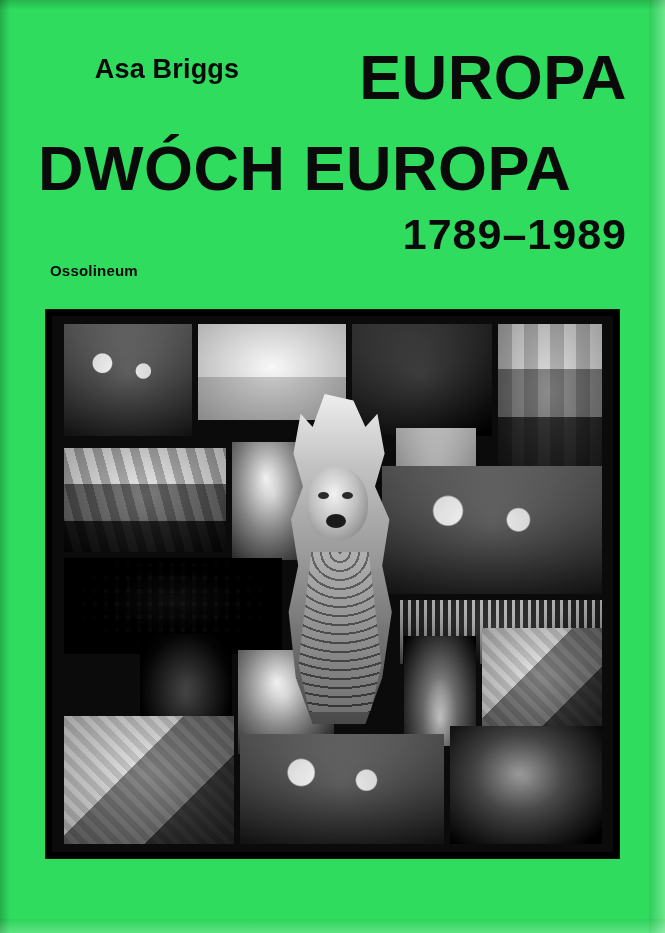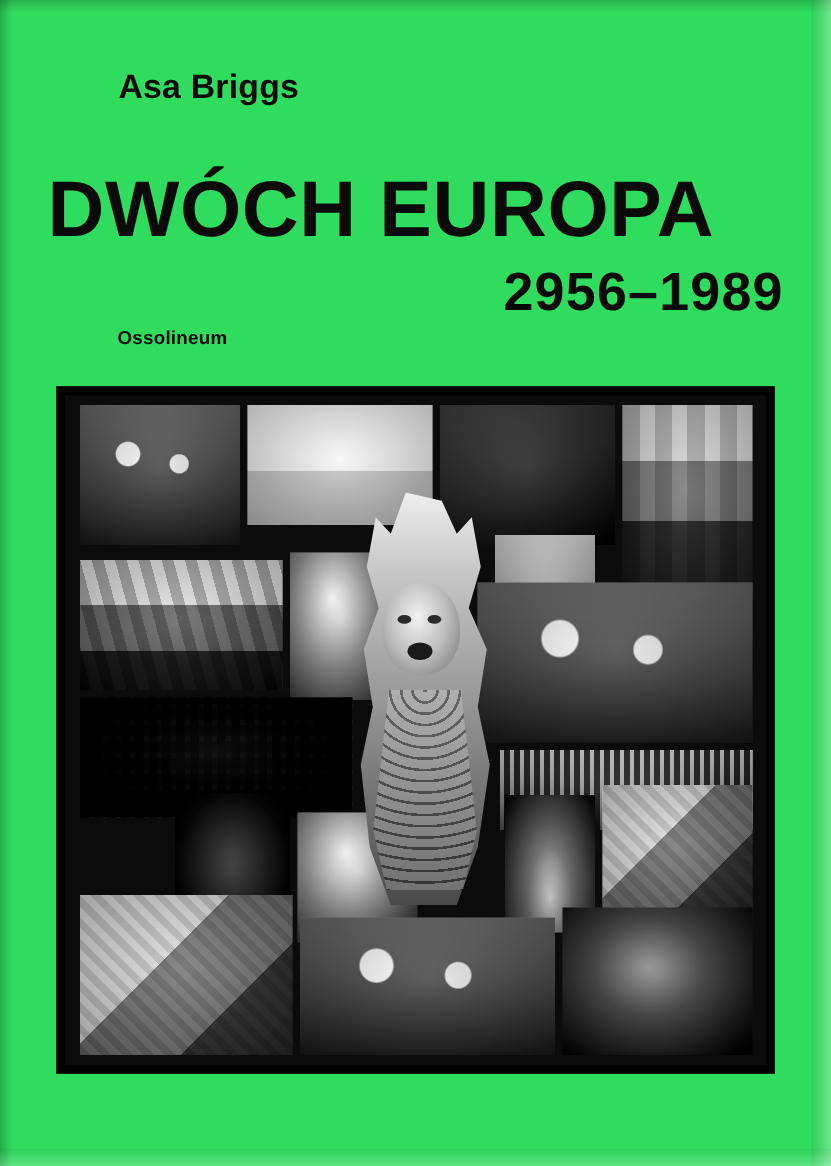--- a/index.html
+++ b/index.html
@@ -94,21 +94,20 @@
     line-height: 1;
   }
   .publisher {
     position: absolute;
     left: 50px;
     top: 262px;
     color: #0a0a0a;
     font-weight: bold;
     font-size: 15px;
     letter-spacing: 0.2px;
-    margin-left: 44px;
   }
 
   
   #collage {
     position: absolute;
     left: 45px;
     top: 309px;
     width: 573px;
     height: 548px;
     background: #000;
@@ -257,22 +256,23 @@
 
   <div class="edge-top"></div>
   <div class="edge-left"></div>
   <div class="edge-right"></div>
   <div class="edge-bottom"></div>
 
   <div class="authors">
     <div>Asa Briggs</div>
   </div>
 
+  <div class="title-line1">EUROPA</div>
   <div class="title-line2">DWÓCH EUROPA</div>
-  <div class="title-years">2956–1989</div>
+  <div class="title-years">1789–1989</div>
   <div class="publisher">Ossolineum</div>
 
   <div id="collage">
     <div id="collage-inner">
 
       <div class="ph tx-people" style="left:12px; top:8px; width:128px; height:112px;">
         
       </div>
 
       <div class="ph tx-plane" style="left:146px; top:8px; width:148px; height:96px;">

